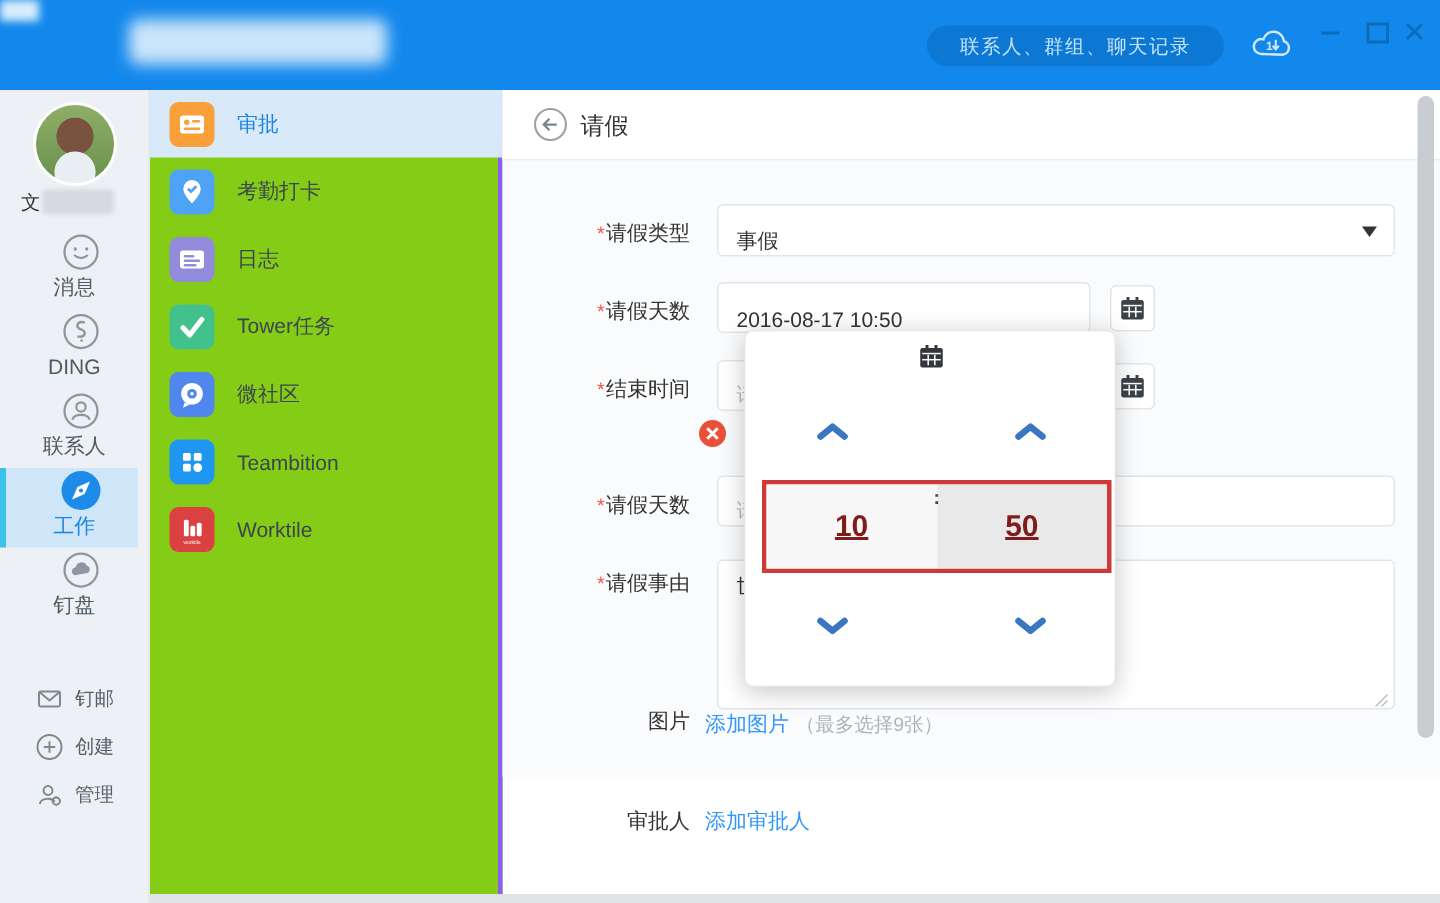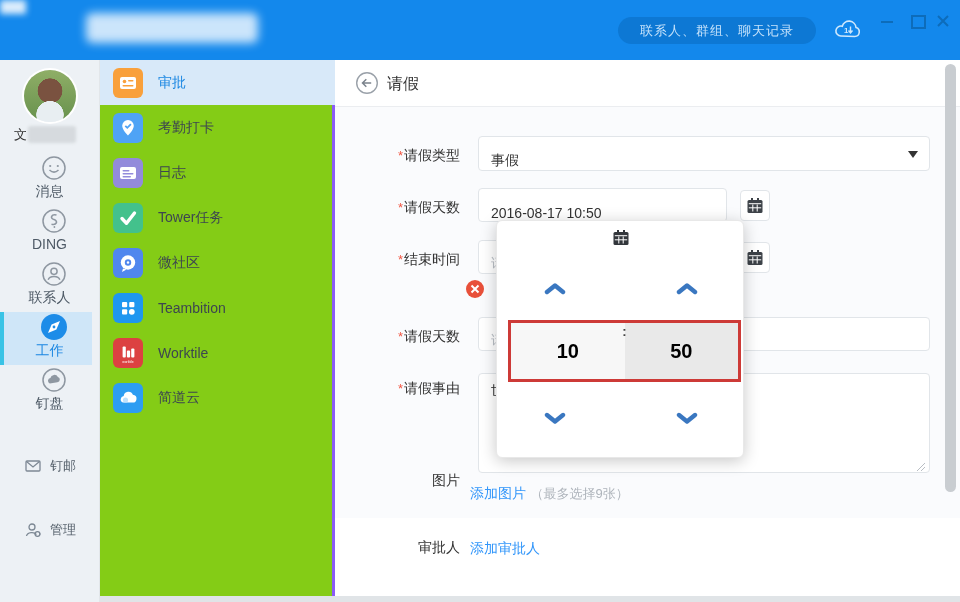--- a/index.html
+++ b/index.html
@@ -76,21 +76,21 @@
   
   .popup { left:496px; top:220px; width:248px; height:238px; background:#fff; border:1px solid #e8e8e8;
            border-radius:6px; box-shadow:0 3px 16px rgba(0,0,0,.22); z-index:50; }
   .popup-cal { position:absolute; left:115px; top:8px; }
   .chev { position:absolute; width:22px; height:13px; cursor:pointer; }
   .chev-up-h { left:47px; top:60px; } .chev-up-m { left:179px; top:60px; }
   .chev-dn-h { left:47px; top:190px; } .chev-dn-m { left:179px; top:190px; }
   .time-row { position:absolute; left:11px; top:99px; width:233px; height:62px;
               border:3px solid #cd3a37; display:flex; }
   .time-cell { flex:1; display:flex; align-items:center; justify-content:center;
-               font-size:20px; font-weight:bold; color:#000000; cursor:pointer; }
+               font-size:20px; font-weight:bold; color:#7f1d1d; cursor:pointer;text-decoration:underline; }
   .cell-hour { background:#f7f7f7; }
   .cell-min { background:#e9e9e9; }
   .time-colon { position:absolute; left:50%; top:1px; transform:translateX(-50%);
                 font-size:13px; color:#444; font-weight:bold; }
 </style>
 </head>
 <body>
 
 <div class="abs titlebar">
   <div class="abs corner-artifact"></div>
@@ -170,20 +170,28 @@
   </div>
 
   <div class="abs foot-item" style="top:391px">
     <span class="fico">
       <svg width="20" height="20" viewBox="0 0 20 20" fill="none" stroke="#7d8894" stroke-width="1.3">
         <rect x="3" y="5" width="14" height="10" rx="1"></rect>
         <path d="M3.5 5.5 L10 11 L16.5 5.5"></path>
       </svg></span>
     <span class="flabel">钉邮</span>
   </div>
+  <div class="abs foot-item" style="top:423px">
+    <span class="fico">
+      <svg width="20" height="20" viewBox="0 0 20 20" fill="none" stroke="#7d8894" stroke-width="1.3">
+        <circle cx="10" cy="10" r="8"></circle>
+          <path d="M10 6.2 v7.6 M6.2 10 h7.6"></path>
+      </svg></span>
+    <span class="flabel">创建</span>
+  </div>
   <div class="abs foot-item" style="top:455px">
     <span class="fico">
       <svg width="20" height="20" viewBox="0 0 20 20" fill="none" stroke="#7d8894" stroke-width="1.3">
         <circle cx="9" cy="7" r="3"></circle>
         <path d="M3.5 16 c.8-4.2 8-4.4 10-1.5"></path>
         <circle cx="14.5" cy="14" r="2.4"></circle>
         <path d="M14.5 11 v1 M14.5 16 v1 M11.6 14 h1 M16.4 14 h1"></path>
       </svg></span>
     <span class="flabel">管理</span>
   </div>
@@ -256,28 +264,20 @@
     <span class="aico" style="background:#dc4141">
       <svg width="30" height="30" viewBox="0 0 30 30">
         <rect x="9.6" y="8.5" width="3.2" height="11" rx="1" fill="#fff"></rect>
         <rect x="13.9" y="12.5" width="3.2" height="7" rx="1" fill="#fff"></rect>
         <rect x="18.2" y="10.5" width="3.2" height="9" rx="1" fill="#fff"></rect>
         <text x="15" y="24.6" font-size="3.4" fill="#fff" text-anchor="middle">worktile</text>
       </svg></span>
     <span class="alabel">Worktile</span>
   </div>
 
-  <div class="abs app-item" style="top:315px">
-    <span class="aico" style="background:#2d9df2">
-      <svg width="30" height="30" viewBox="0 0 30 30">
-        <path d="M10 19.5 a3.4 3.4 0 0 1 .7-6.6 a4.8 4.8 0 0 1 9.2-1.2 a3.1 3.1 0 0 1-.6 7.8 z" fill="#fff"></path>
-        <circle cx="12.5" cy="17" r="2.6" fill="#bfe1fb"></circle>
-      </svg></span>
-    <span class="alabel">简道云</span>
-  </div>
 </div>
 
 <div class="abs main">
   <div class="abs main-header">
     <div class="abs back-btn">
       <svg width="24" height="24" viewBox="0 0 24 24" fill="none" stroke="#9aa1a9" stroke-width="1.4">
         <circle cx="12" cy="12" r="10.3"></circle>
         <path d="M16.2 12 H8 M11.3 8.2 L7.5 12 l3.8 3.8" stroke="#7b838c" stroke-width="1.5"></path>
       </svg>
     </div>
@@ -349,21 +349,21 @@
     <span class="resize-handle">
       <svg width="10" height="10">
           <path d="M1 9 L9 1 M5 9 L9 5" stroke="#b9bec4" stroke-width="1"></path>
         </svg>
     </span>
   </div>
 
   <div class="abs field-label" style="top:412px">
     <span>图片</span>
   </div>
-  <div class="abs" style="left:135px; top:424px;text-align:right;">
+  <div class="abs" style="left:135px; top:414px;text-align:right;">
     <span class="link">添加图片</span>
     <span class="hint">（最多选择9张）</span>
   </div>
 
   <div class="abs field-label" style="top:479px">
     <span>审批人</span>
   </div>
   <div class="abs" style="left:135px; top:479px;">
     <span class="link">添加审批人</span>
   </div>

